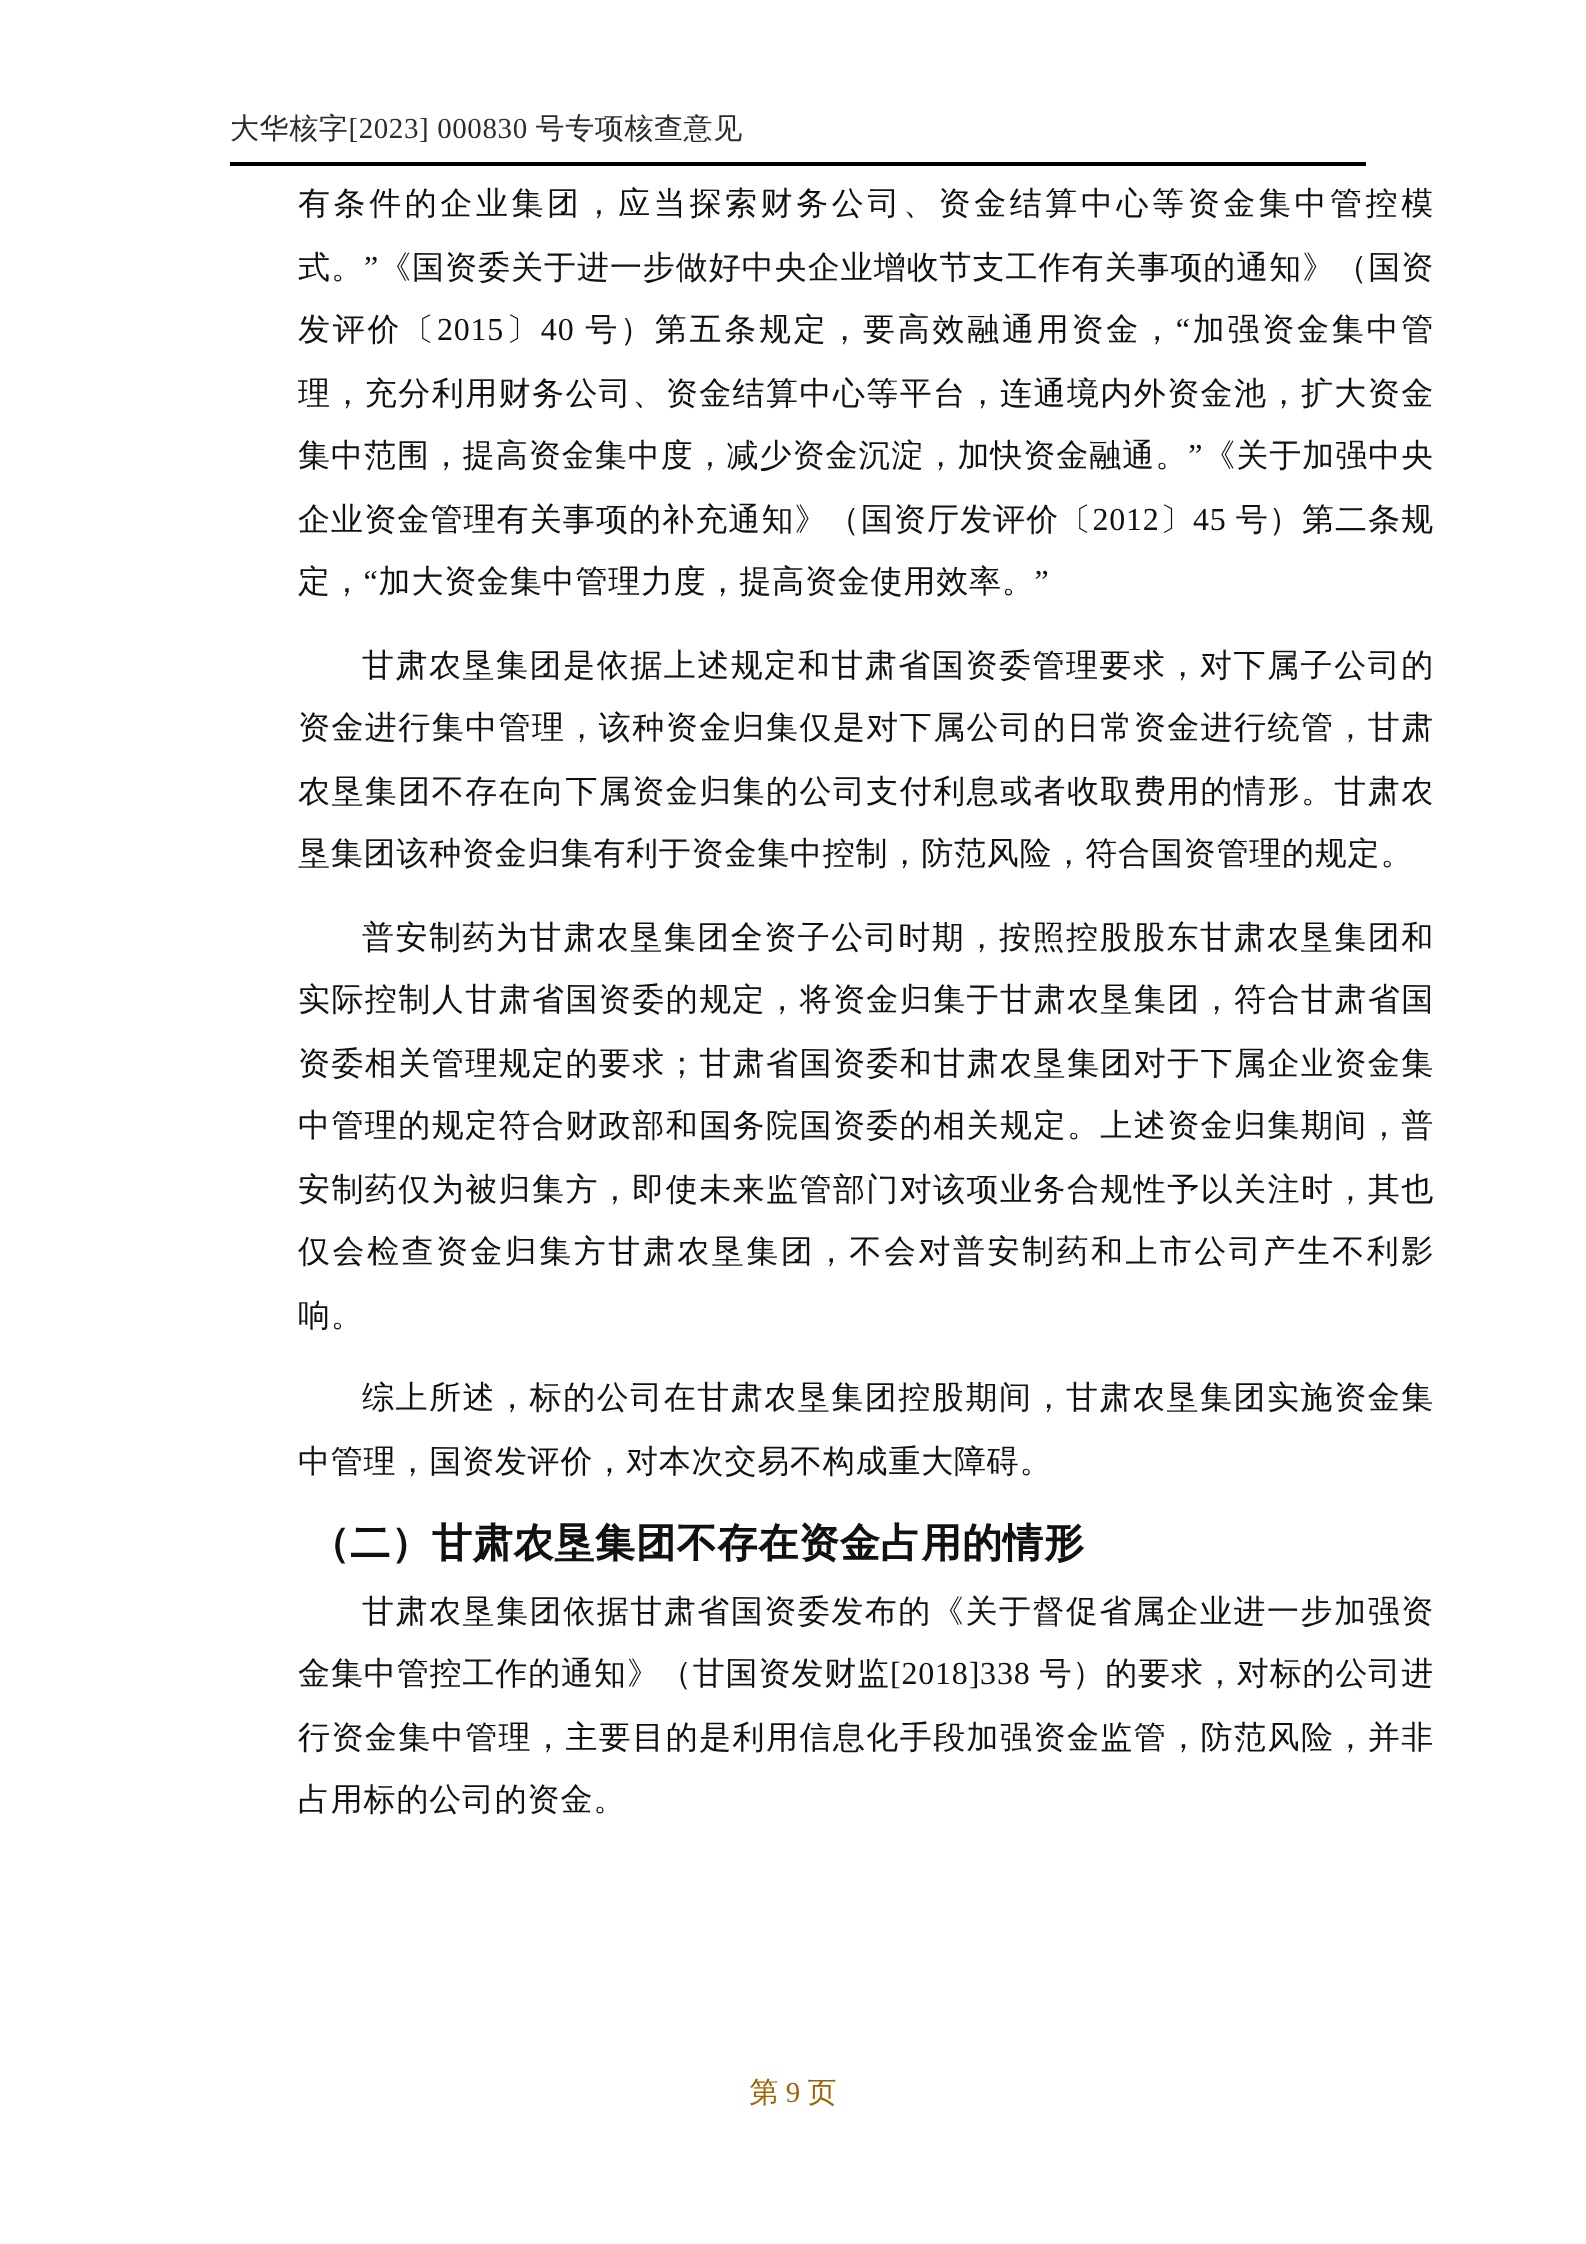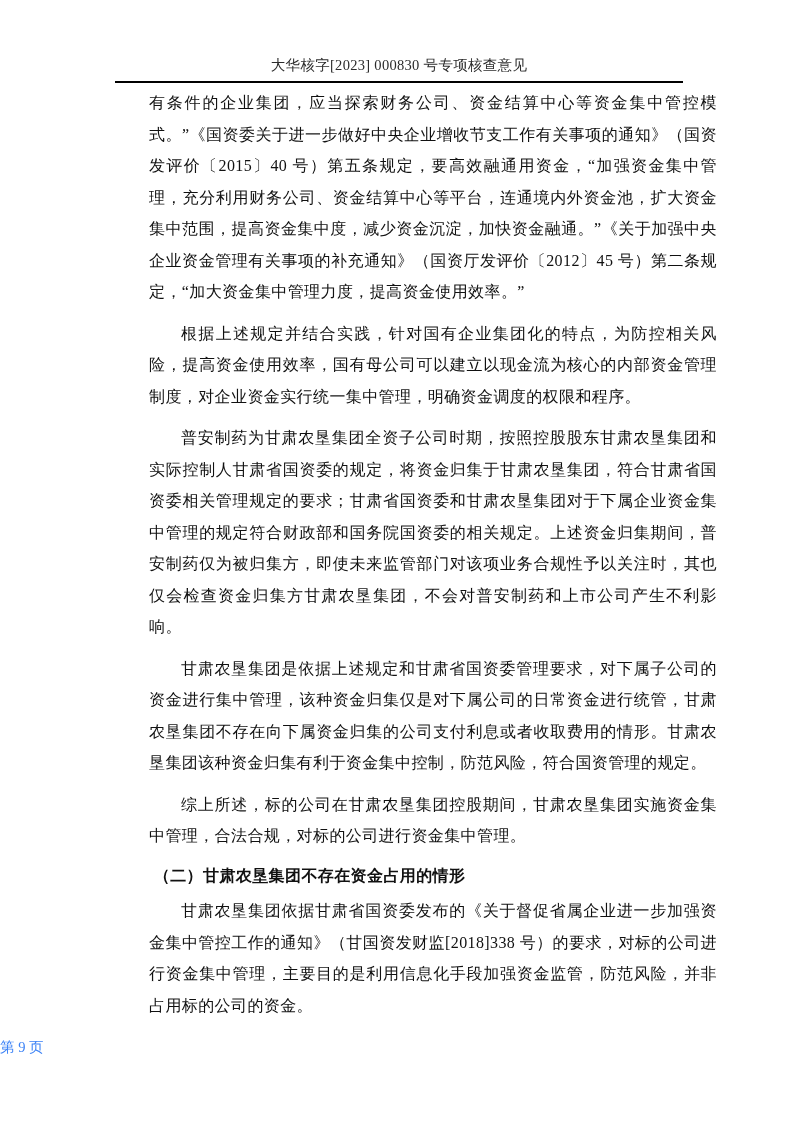--- a/index.html
+++ b/index.html
@@ -14,21 +14,21 @@
     background: #ffffff;
     overflow: hidden;
     font-family: "Liberation Serif", "DejaVu Serif", serif;
     color: #111111;
   }
   .doc-header {
     position: absolute;
     top: 54px;
     left: 115px;
     width: 568px;
-    text-align: center;
+    text-align: left;
     font-size: 14.5px;
     line-height: 22px;
     color: #2b2b2b;
     letter-spacing: 0.3px;
   }
   .header-rule {
     position: absolute;
     top: 81px;
     left: 115px;
     width: 568px;
@@ -51,51 +51,50 @@
     letter-spacing: 0.4px;
   }
   .content p.indent {
     text-indent: 2em;
   }
   .content p.no-indent {
     text-indent: 0;
   }
   .content h3.section-heading {
     margin: 8px 0 2px 0;
-    font-size: 16px;
+    font-size: 20px;
     font-weight: bold;
     line-height: 31.5px;
     text-indent: 0.3em;
     letter-spacing: 0.4px;
-    font-family: Liberation Mono, monospace;
   }
   .doc-footer {
     position: absolute;
     top: 1036px;
     left: 0;
     width: 793px;
+    text-align: center;
     font-size: 14.5px;
     line-height: 22px;
-    color: #3b82f6;
+    color: #a16207;
   }
 </style>
 </head>
 <body>
 
 <div class="page">
 
   <div class="doc-header">大华核字[2023] 000830 号专项核查意见</div>
 
   <div class="header-rule"></div>
 
   <div class="content">
     <p class="no-indent">有条件的企业集团，应当探索财务公司、资金结算中心等资金集中管控模式。”《国资委关于进一步做好中央企业增收节支工作有关事项的通知》（国资发评价〔2015〕40 号）第五条规定，要高效融通用资金，“加强资金集中管理，充分利用财务公司、资金结算中心等平台，连通境内外资金池，扩大资金集中范围，提高资金集中度，减少资金沉淀，加快资金融通。”《关于加强中央企业资金管理有关事项的补充通知》（国资厅发评价〔2012〕45 号）第二条规定，“加大资金集中管理力度，提高资金使用效率。”</p>
-    <p class="indent">根据上述规定并结合实践，针对国有企业集团化的特点，为防控相关风险，提高资金使用效率，国有母公司可以建立以现金流为核心的内部资金管理制度，对企业资金实行统一集中管理，明确资金调度的权限和程序。</p>
+    <p class="indent">甘肃农垦集团是依据上述规定和甘肃省国资委管理要求，对下属子公司的资金进行集中管理，该种资金归集仅是对下属公司的日常资金进行统管，甘肃农垦集团不存在向下属资金归集的公司支付利息或者收取费用的情形。甘肃农垦集团该种资金归集有利于资金集中控制，防范风险，符合国资管理的规定。</p>
     <p class="indent">普安制药为甘肃农垦集团全资子公司时期，按照控股股东甘肃农垦集团和实际控制人甘肃省国资委的规定，将资金归集于甘肃农垦集团，符合甘肃省国资委相关管理规定的要求；甘肃省国资委和甘肃农垦集团对于下属企业资金集中管理的规定符合财政部和国务院国资委的相关规定。上述资金归集期间，普安制药仅为被归集方，即使未来监管部门对该项业务合规性予以关注时，其也仅会检查资金归集方甘肃农垦集团，不会对普安制药和上市公司产生不利影响。</p>
-    <p class="indent">甘肃农垦集团是依据上述规定和甘肃省国资委管理要求，对下属子公司的资金进行集中管理，该种资金归集仅是对下属公司的日常资金进行统管，甘肃农垦集团不存在向下属资金归集的公司支付利息或者收取费用的情形。甘肃农垦集团该种资金归集有利于资金集中控制，防范风险，符合国资管理的规定。</p>
-    <p class="indent">综上所述，标的公司在甘肃农垦集团控股期间，甘肃农垦集团实施资金集中管理，合法合规，对标的公司进行资金集中管理。</p>
+    <p class="indent">综上所述，标的公司在甘肃农垦集团控股期间，甘肃农垦集团实施资金集中管理，国资发评价，对本次交易不构成重大障碍。</p>
     <h3 class="section-heading">（二）甘肃农垦集团不存在资金占用的情形</h3>
     <p class="indent">甘肃农垦集团依据甘肃省国资委发布的《关于督促省属企业进一步加强资金集中管控工作的通知》（甘国资发财监[2018]338 号）的要求，对标的公司进行资金集中管理，主要目的是利用信息化手段加强资金监管，防范风险，并非占用标的公司的资金。</p>
   </div>
 
   <div class="doc-footer">第 9 页</div>
 
 </div>
 
 </body></html>

